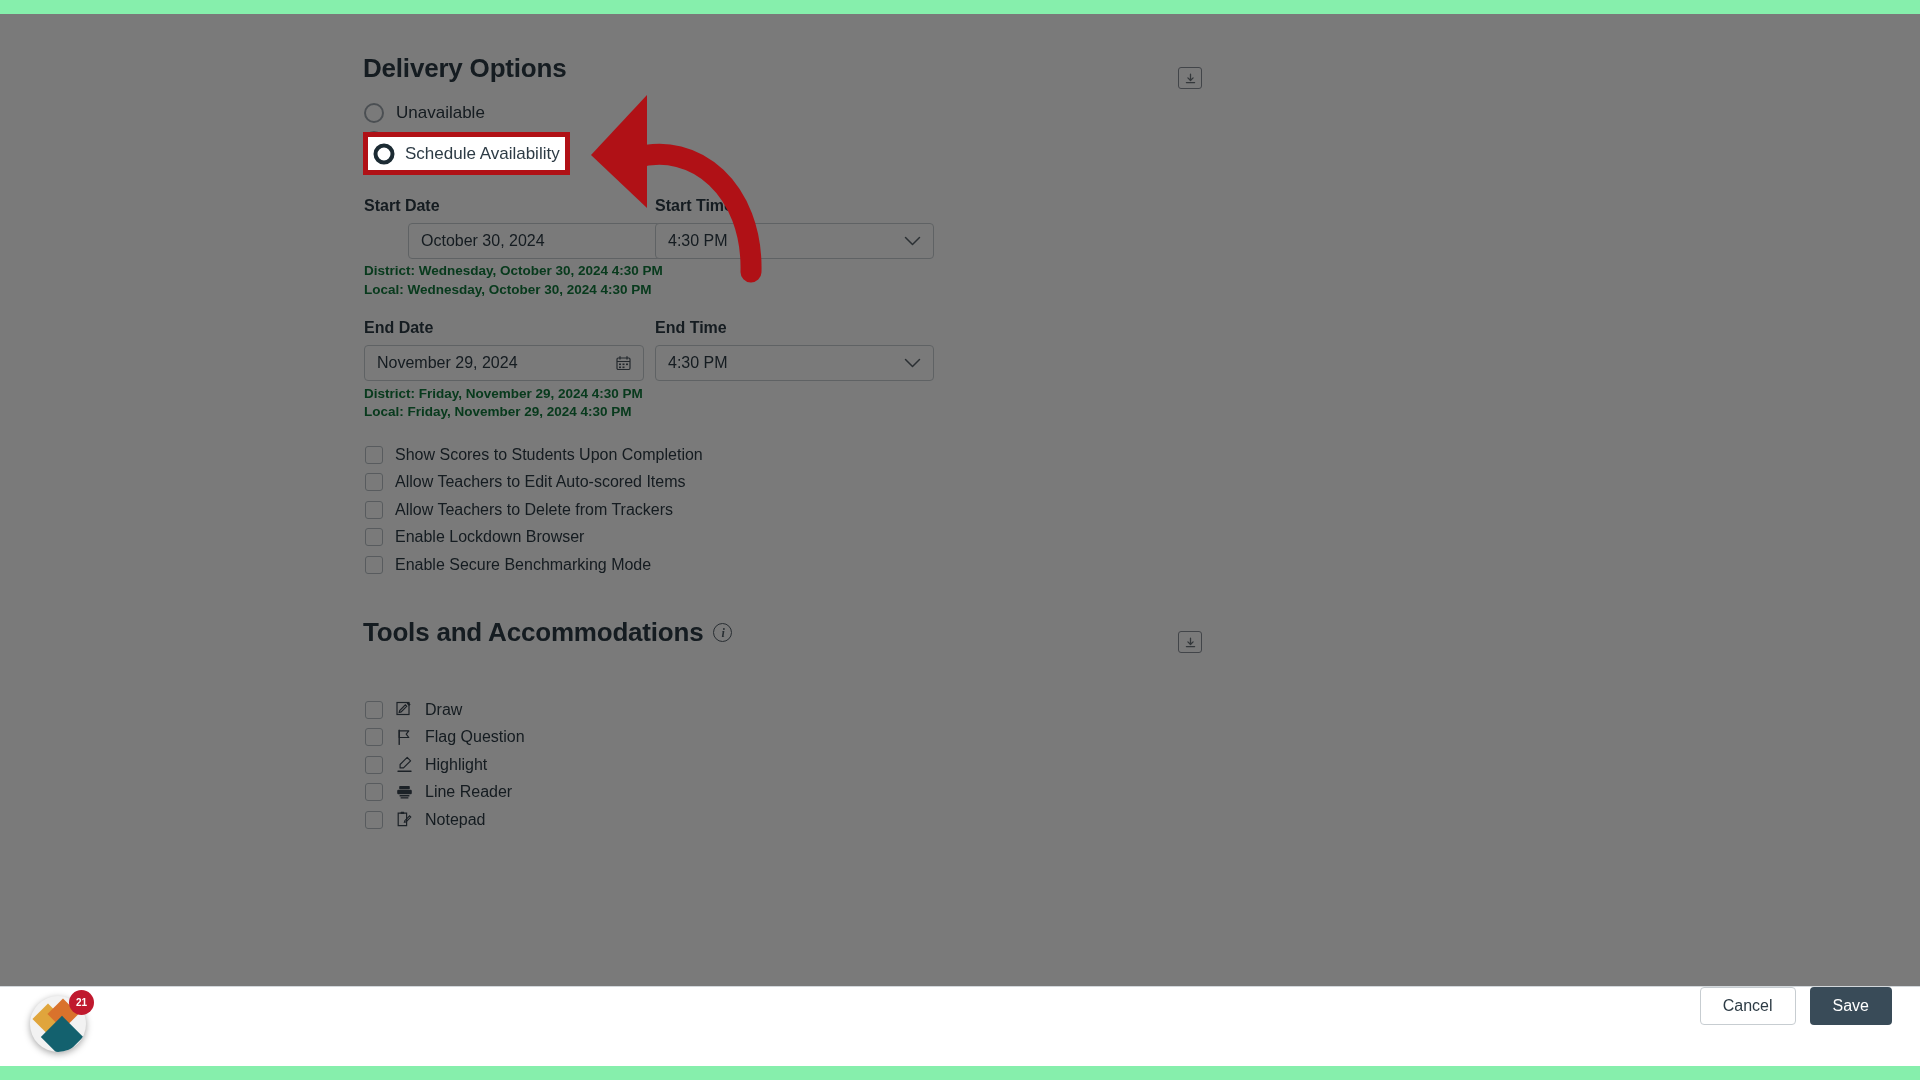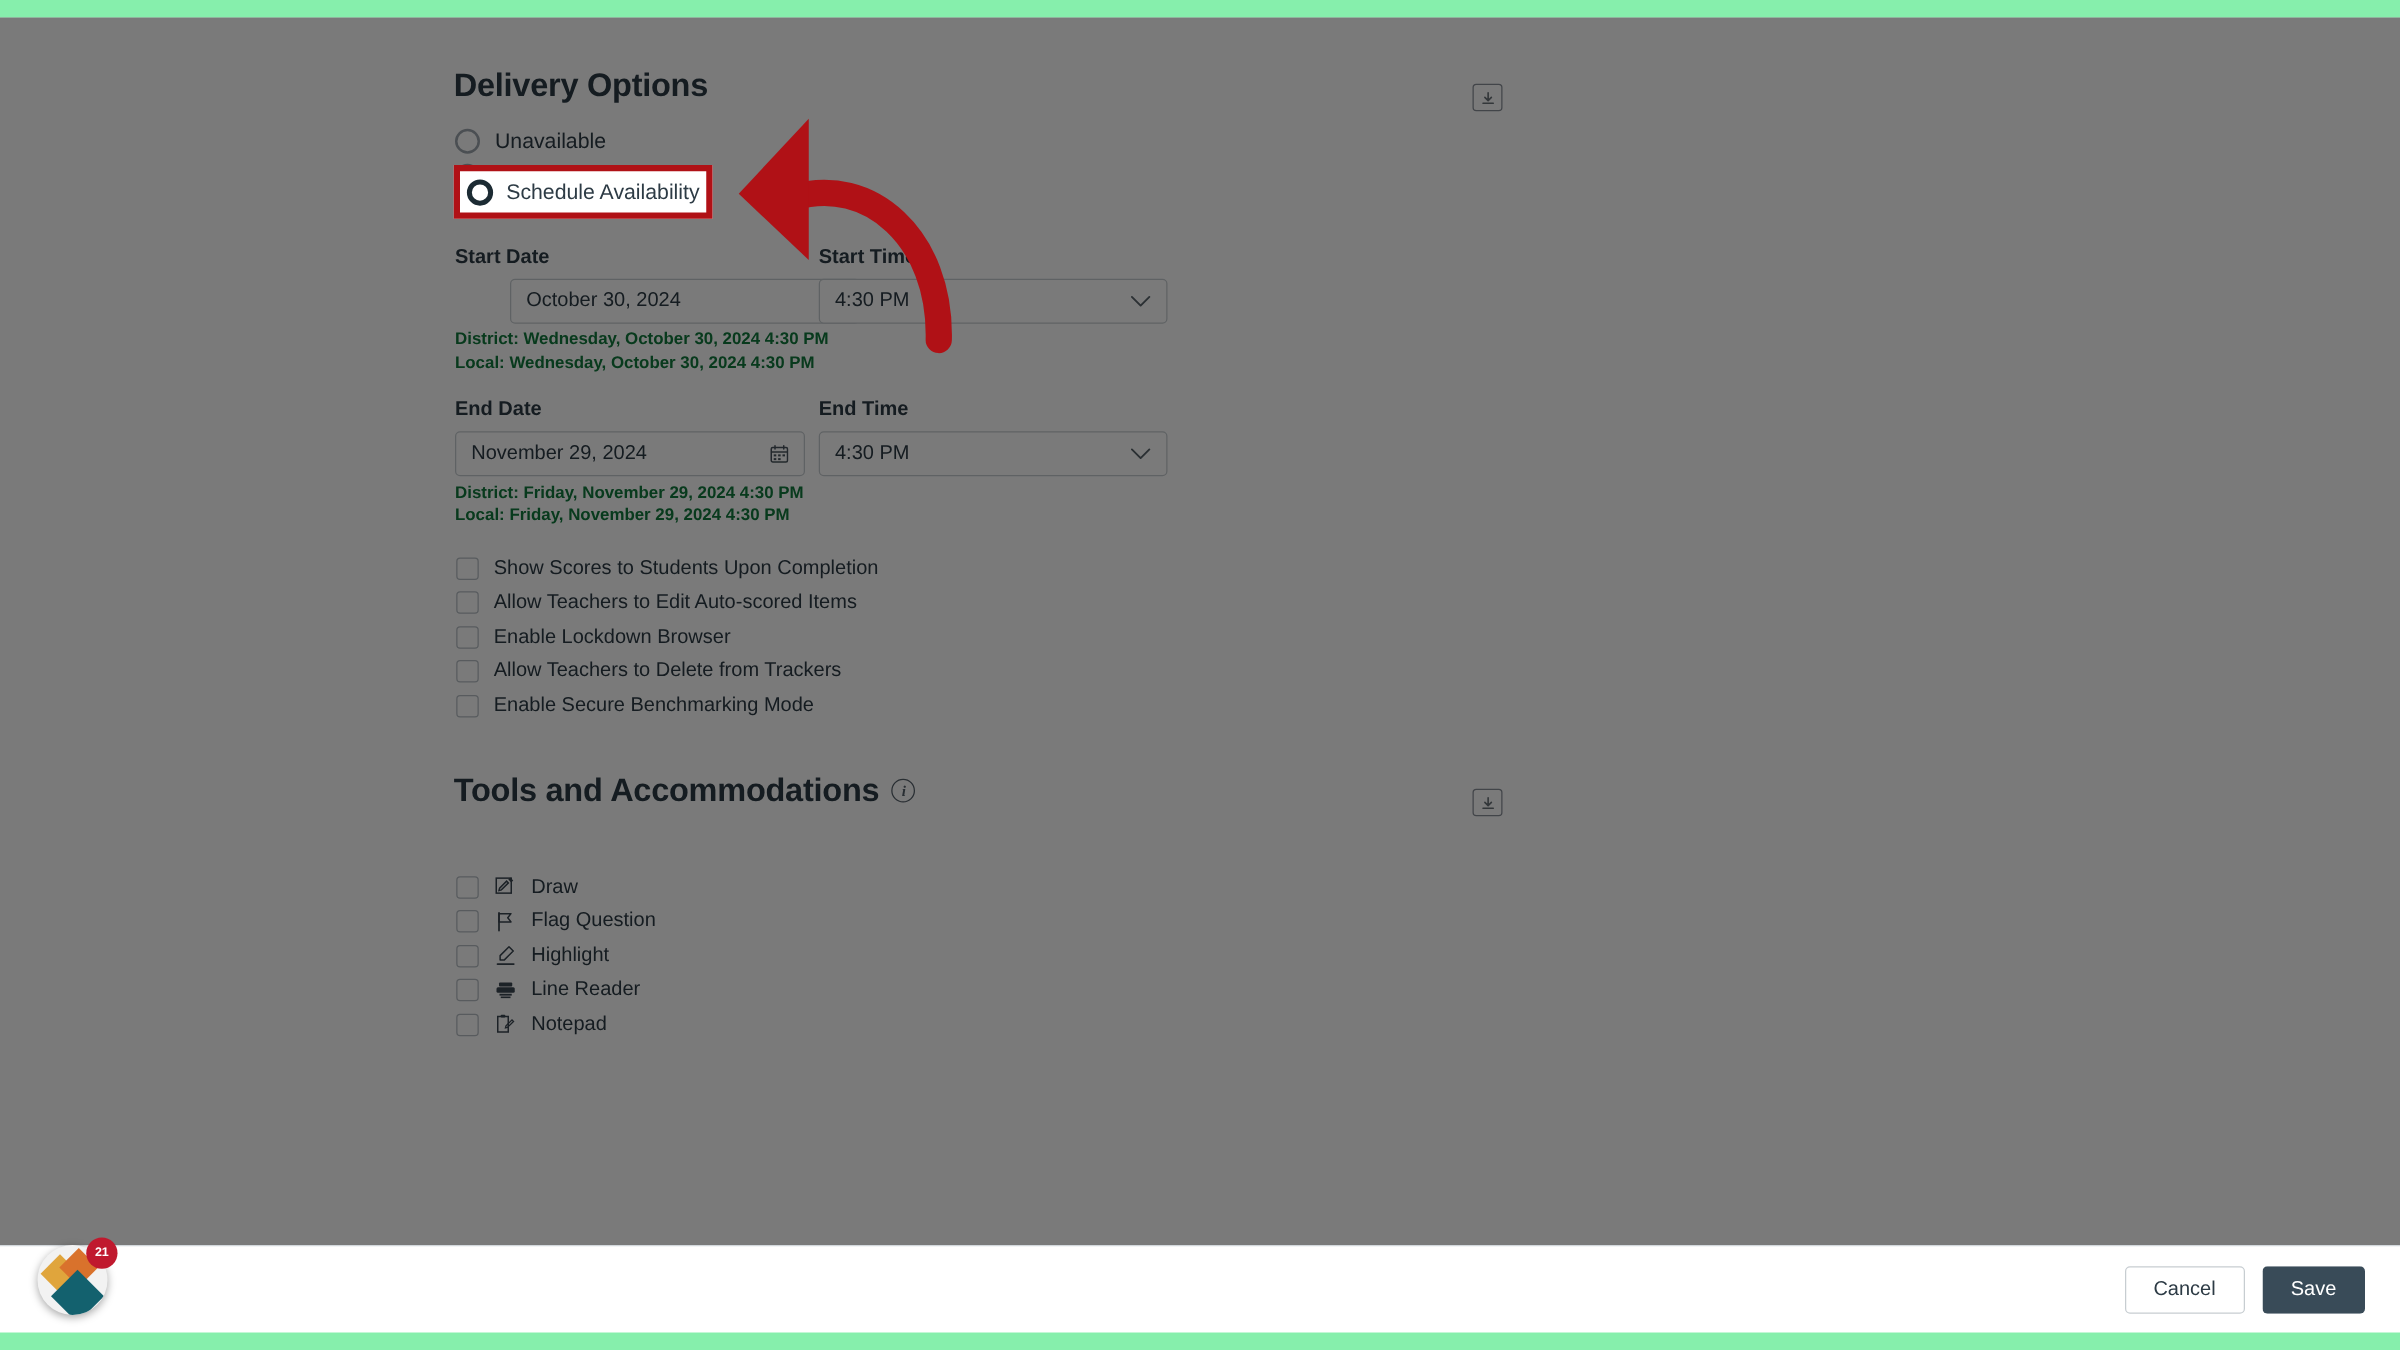--- a/index.html
+++ b/index.html
@@ -203,25 +203,24 @@
     align-items: center;
     justify-content: center;
   }
 
   
   #action-bar {
     position: absolute;
     left: 0;
     bottom: 14px;
     width: 1920px;
-    height: 70px;
+    height: 80px;
     background: #ffffff;
     border-top: 1px solid #d3d8dc;
     display: flex;
-    align-items: center;
     justify-content: flex-end;
     padding-right: 28px;
     gap: 14px;
     z-index: 60;
   }
   .btn {
     height: 38px;
     padding: 0 22px;
     border-radius: 4px;
     font-size: 16px;
@@ -411,26 +410,26 @@
           <span class="cb-label">Show Scores to Students Upon Completion</span>
         </div>
 
         <div class="cb-row">
           <span class="cb"></span>
           <span class="cb-label">Allow Teachers to Edit Auto-scored Items</span>
         </div>
 
         <div class="cb-row">
           <span class="cb"></span>
+          <span class="cb-label">Allow Teachers to Delete from Trackers</span>
+        </div>
+
+        <div class="cb-row">
+          <span class="cb"></span>
           <span class="cb-label">Enable Lockdown Browser</span>
-        </div>
-
-        <div class="cb-row">
-          <span class="cb"></span>
-          <span class="cb-label">Allow Teachers to Delete from Trackers</span>
         </div>
 
         <div class="cb-row">
           <span class="cb"></span>
           <span class="cb-label">Enable Secure Benchmarking Mode</span>
         </div>
 
       </div>
 
       <div class="abs" style="left:363px; top:603px;">

